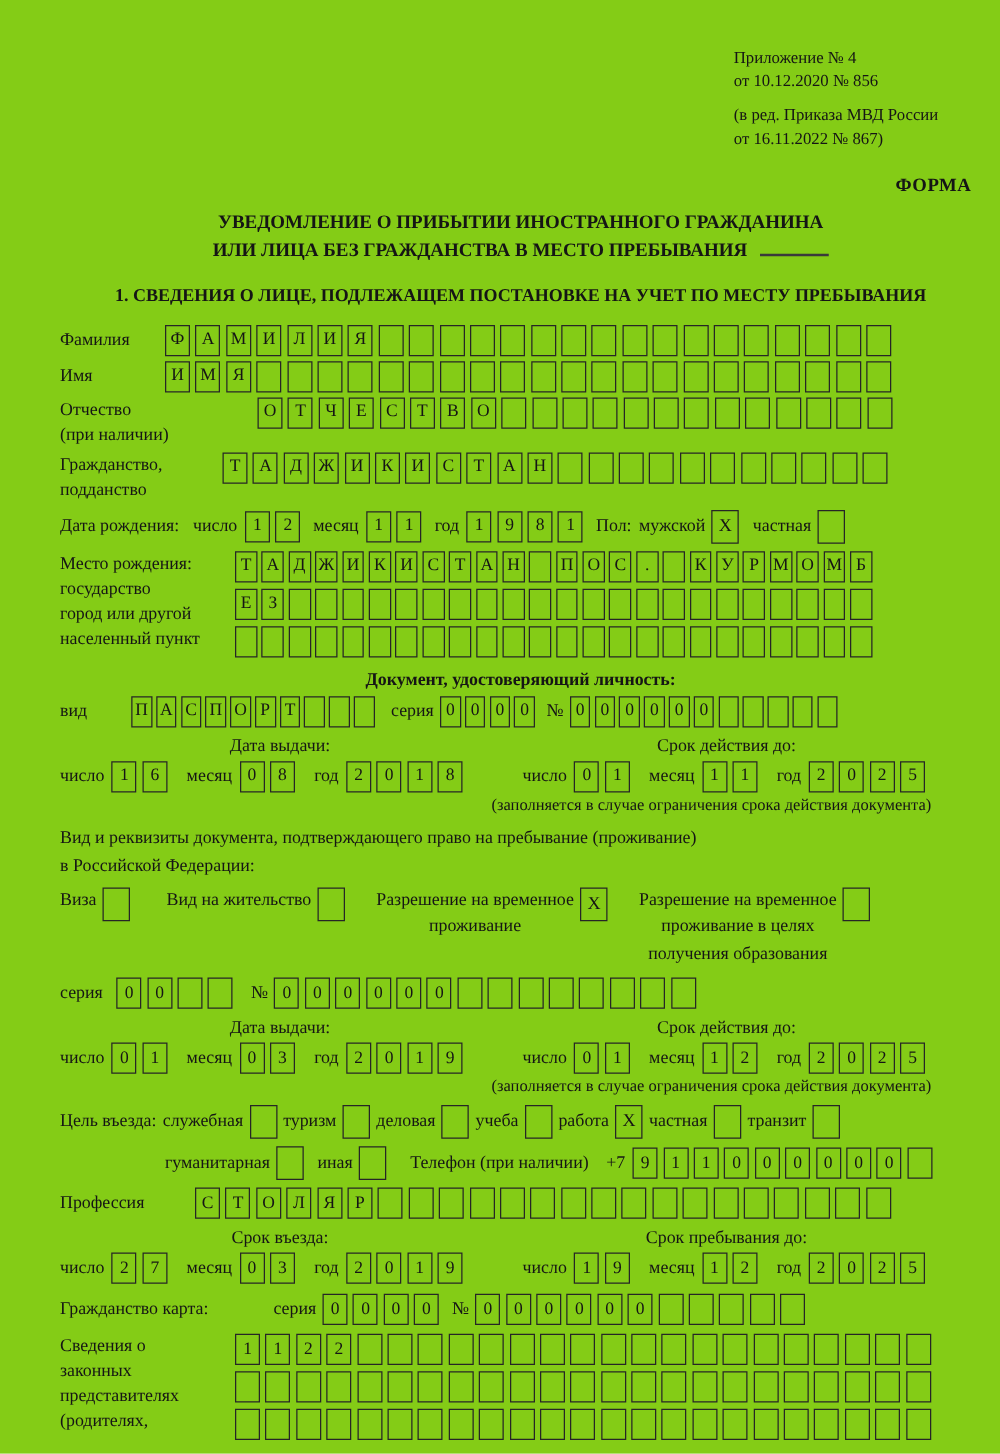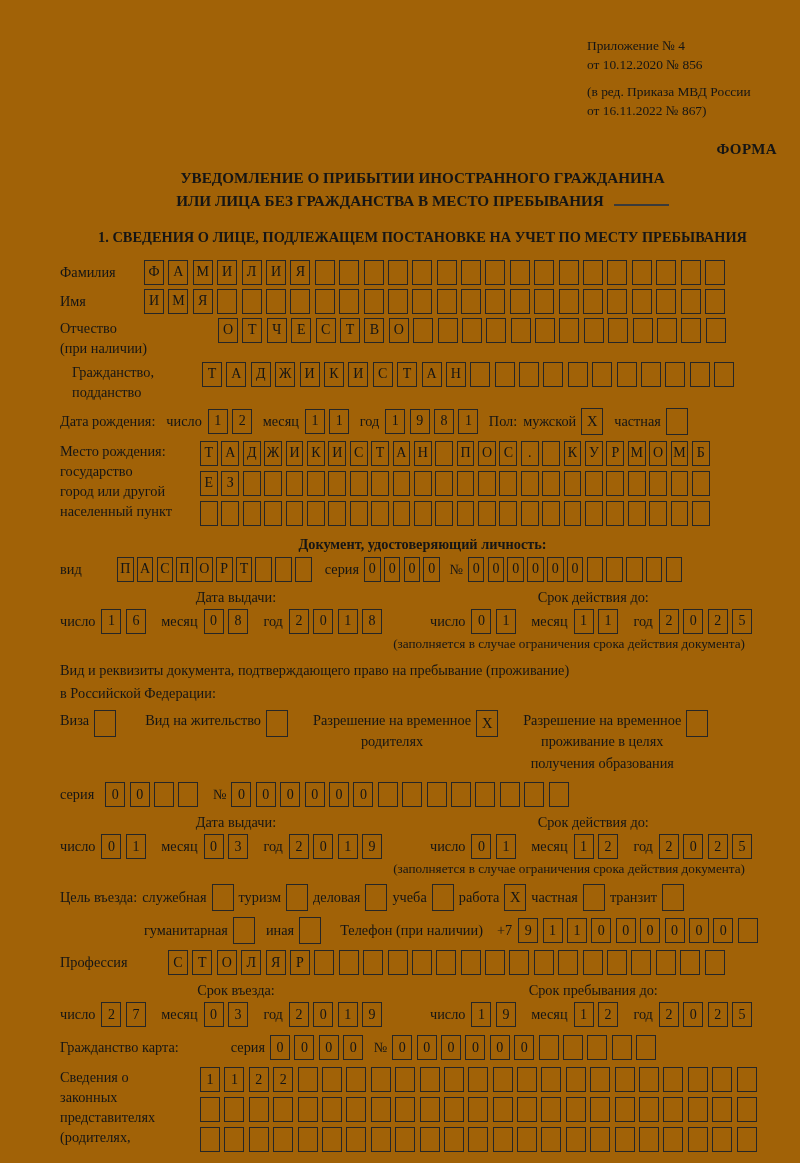--- a/index.html
+++ b/index.html
@@ -1,36 +1,36 @@
 <!DOCTYPE html>
 <html><head>
 <meta charset="utf-8">
 <style>
   html,body{margin:0;padding:0;background:#fff;}
   .page{
     width:800px;height:1163px;box-sizing:border-box;
-    padding:36px 15px 14px 60px;
+    padding:36px 15px 14px 48px;
     font-family:"Liberation Serif","DejaVu Serif",serif;
-    color:#151515;background:#a16207;overflow:hidden;
+    color:#151515;background:#84cc16;overflow:hidden;
   }
   
   .top-header{margin-left:auto;width:198px;font-size:13.4px;line-height:1.45;}
   .hdr-gap{margin-top:7px;}
   .forma{text-align:right;font-weight:bold;font-size:15px;margin:20px 8px 2px 0;letter-spacing:.4px;}
   
   .title{text-align:center;font-weight:bold;font-size:15.2px;line-height:1.55;margin-top:8px;}
   .blank{display:inline-block;width:55px;border-bottom:2.4px solid #3a3a3a;margin-left:10px;height:12px;}
   .sec-head{text-align:center;font-weight:bold;font-size:14.4px;margin:16px 0 14px;}
   
   .frow{display:flex;align-items:center;margin-bottom:4px;font-size:14.3px;}
   .top{align-items:flex-start;}
   .lblk{line-height:20px;}
   .w84{width:84px;flex:none;}
   .w158{width:158px;flex:none;}
-  .w130{width:130px;flex:none;margin-left:12px;}
+  .w130{width:130px;flex:none;}
   .w140{width:140px;flex:none;}
   .w57{width:57px;flex:none;}
   .w108{width:108px;flex:none;}
   .ml6{margin-left:6px;} .ml10{margin-left:10px;} .ml14{margin-left:14px;} .mr5{margin-right:5px;}
   
   .cells{display:flex;flex:none;}
   .cells .cell{
     flex:none;width:18px;height:23px;border:1.6px solid #262626;margin-right:4.4px;
     display:flex;align-items:center;justify-content:center;font-size:14px;
   }
@@ -409,21 +409,21 @@
       <span class="opt-lines">Виза</span>
       <span class="cb"></span>
     </div>
     <div class="opt ml14">
       <span class="opt-lines">Вид на жительство</span>
       <span class="cb ml10"></span>
     </div>
     <div class="opt ml10">
       <span class="opt-lines">
         <span style="display:block;">Разрешение на временное</span>
-        <span style="display:block;">родителях</span>
+        <span style="display:block;">проживание</span>
       </span>
       <span class="cb ml6">X</span>
     </div>
     <div class="opt ml10">
       <span class="opt-lines">
         <span style="display:block;">Разрешение на временное</span>
         <span style="display:block;">проживание в целях</span>
         <span style="display:block;">получения образования</span>
       </span>
       <span class="cb ml6"></span>

